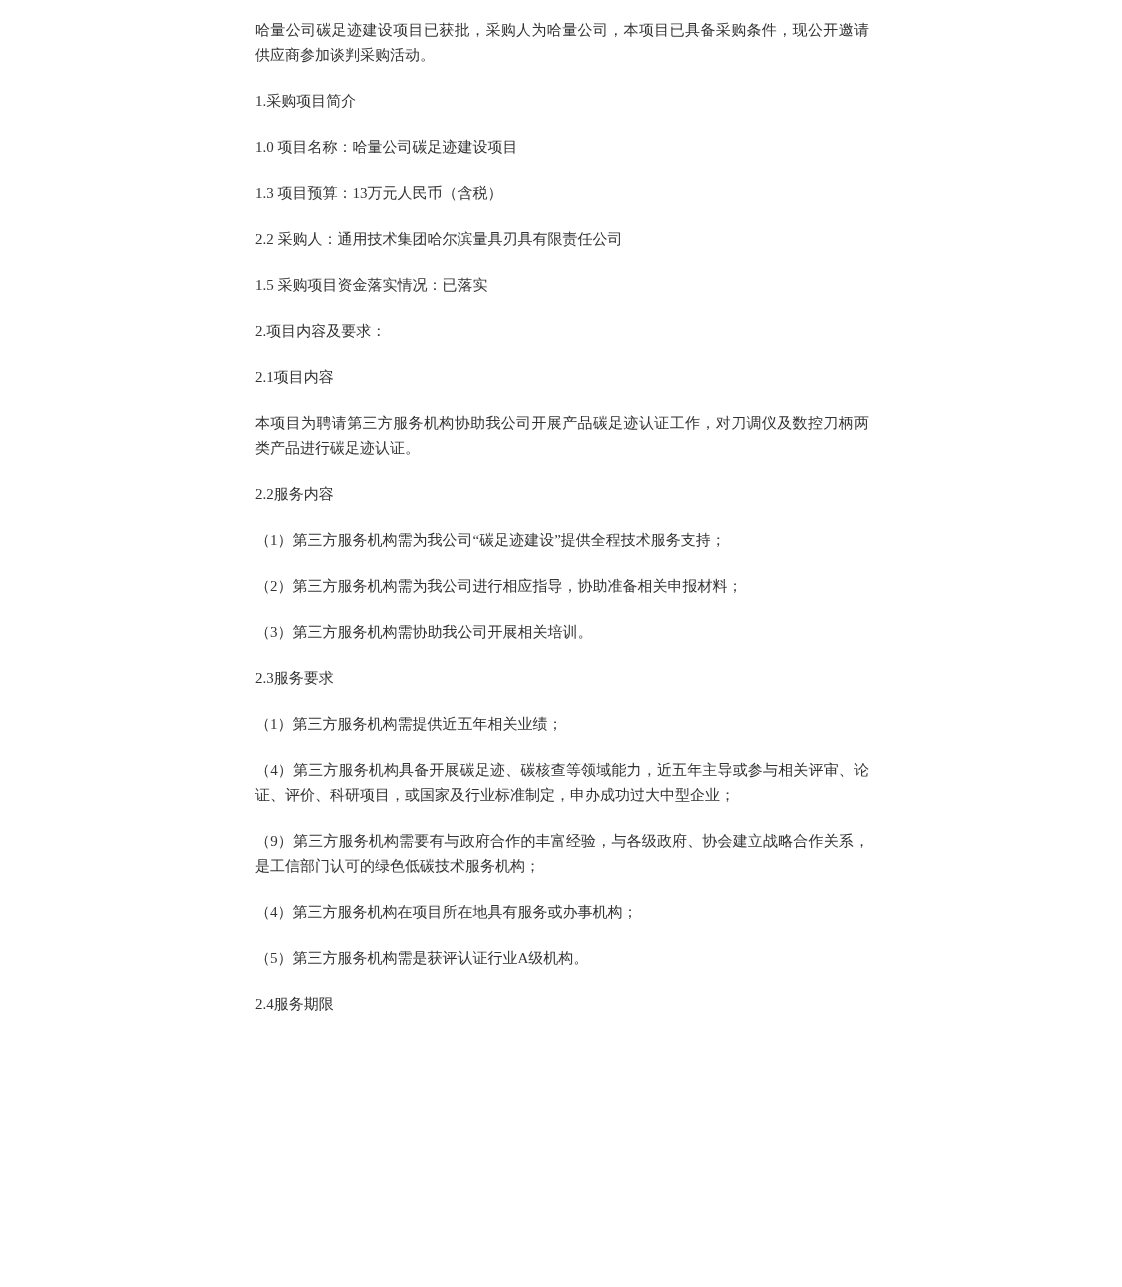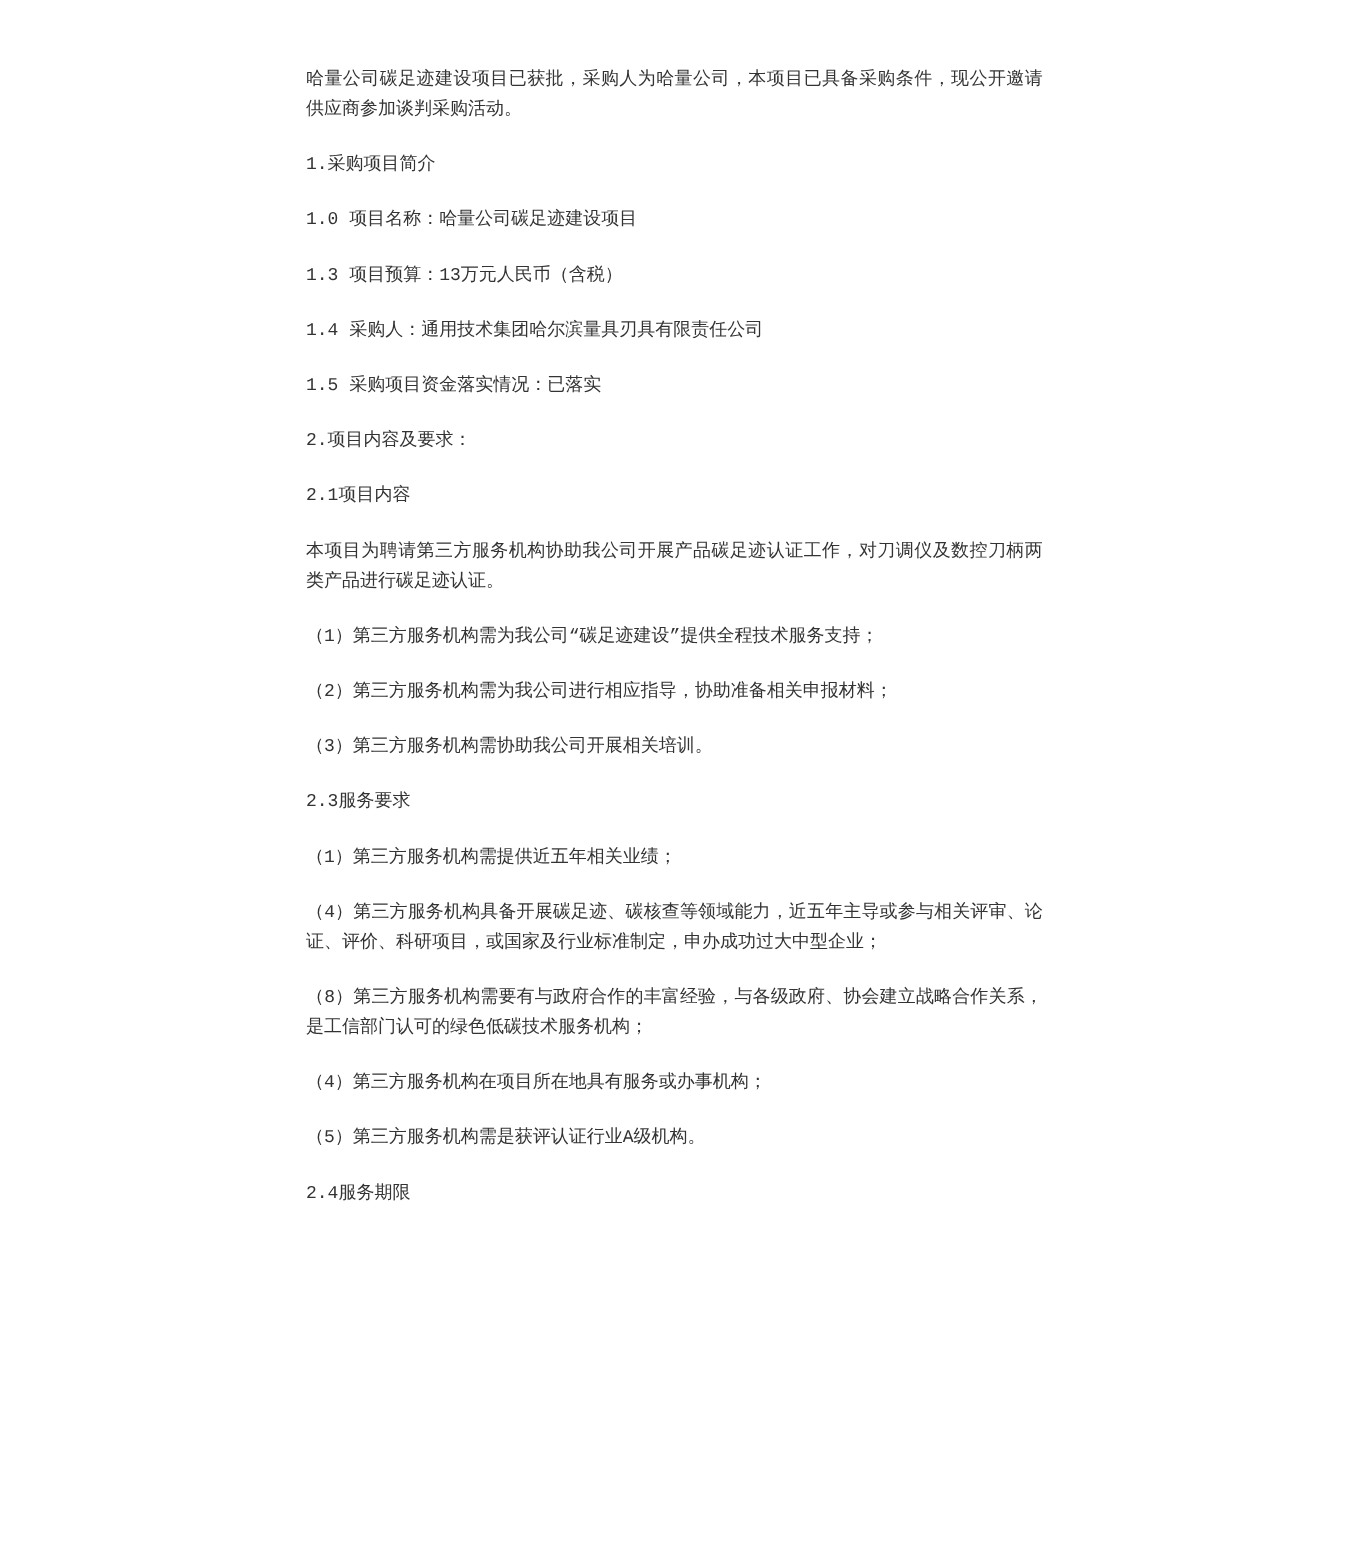--- a/index.html
+++ b/index.html
@@ -12,24 +12,23 @@
       height: 1287px;
       position: relative;
       overflow: hidden;
     }
     .doc {
       position: absolute;
       left: 255px;
       top: 18px;
       width: 614px;
       color: #333333;
-      font-family: Liberation Mono, monospace;
+      font-family: Liberation Serif, serif;
       font-size: 15px;
       line-height: 25px;
-      margin-top: 36px;
     }
     .doc p {
       margin: 0 0 21px 0;
       padding: 0;
       text-align: justify;
       word-break: break-all;
     }
     .doc p.indent-item {
       margin-left: 0;
     }
@@ -39,34 +38,35 @@
   </style>
 </head>
 <body>
 
 <div class="doc">
   <p>哈量公司碳足迹建设项目已获批，采购人为哈量公司，本项目已具备采购条件，现公开邀请供应商参加谈判采购活动。</p>
 
   <p>1.采购项目简介</p>
   <p>1.0 项目名称：哈量公司碳足迹建设项目</p>
   <p>1.3 项目预算：13万元人民币（含税）</p>
-  <p>1.4 采购人：通用技术集团哈尔滨量具刃具有限责任公司</p>
+  <p>2.2 采购人：通用技术集团哈尔滨量具刃具有限责任公司</p>
   <p>1.5 采购项目资金落实情况：已落实</p>
 
   <p>2.项目内容及要求：</p>
 
   <p>2.1项目内容</p>
   <p>本项目为聘请第三方服务机构协助我公司开展产品碳足迹认证工作，对刀调仪及数控刀柄两类产品进行碳足迹认证。</p>
 
+  <p>2.2服务内容</p>
   <p class="indent-item">（1）第三方服务机构需为我公司“碳足迹建设”提供全程技术服务支持；</p>
   <p class="indent-item">（2）第三方服务机构需为我公司进行相应指导，协助准备相关申报材料；</p>
   <p class="indent-item">（3）第三方服务机构需协助我公司开展相关培训。</p>
 
   <p>2.3服务要求</p>
   <p class="indent-item">（1）第三方服务机构需提供近五年相关业绩；</p>
   <p class="indent-item">（4）第三方服务机构具备开展碳足迹、碳核查等领域能力，近五年主导或参与相关评审、论证、评价、科研项目，或国家及行业标准制定，申办成功过大中型企业；</p>
-  <p class="indent-item">（8）第三方服务机构需要有与政府合作的丰富经验，与各级政府、协会建立战略合作关系，是工信部门认可的绿色低碳技术服务机构；</p>
+  <p class="indent-item">（9）第三方服务机构需要有与政府合作的丰富经验，与各级政府、协会建立战略合作关系，是工信部门认可的绿色低碳技术服务机构；</p>
   <p class="indent-item">（4）第三方服务机构在项目所在地具有服务或办事机构；</p>
   <p class="indent-item">（5）第三方服务机构需是获评认证行业A级机构。</p>
 
   <p>2.4服务期限</p>
 
 </div>
 
 </body></html>

